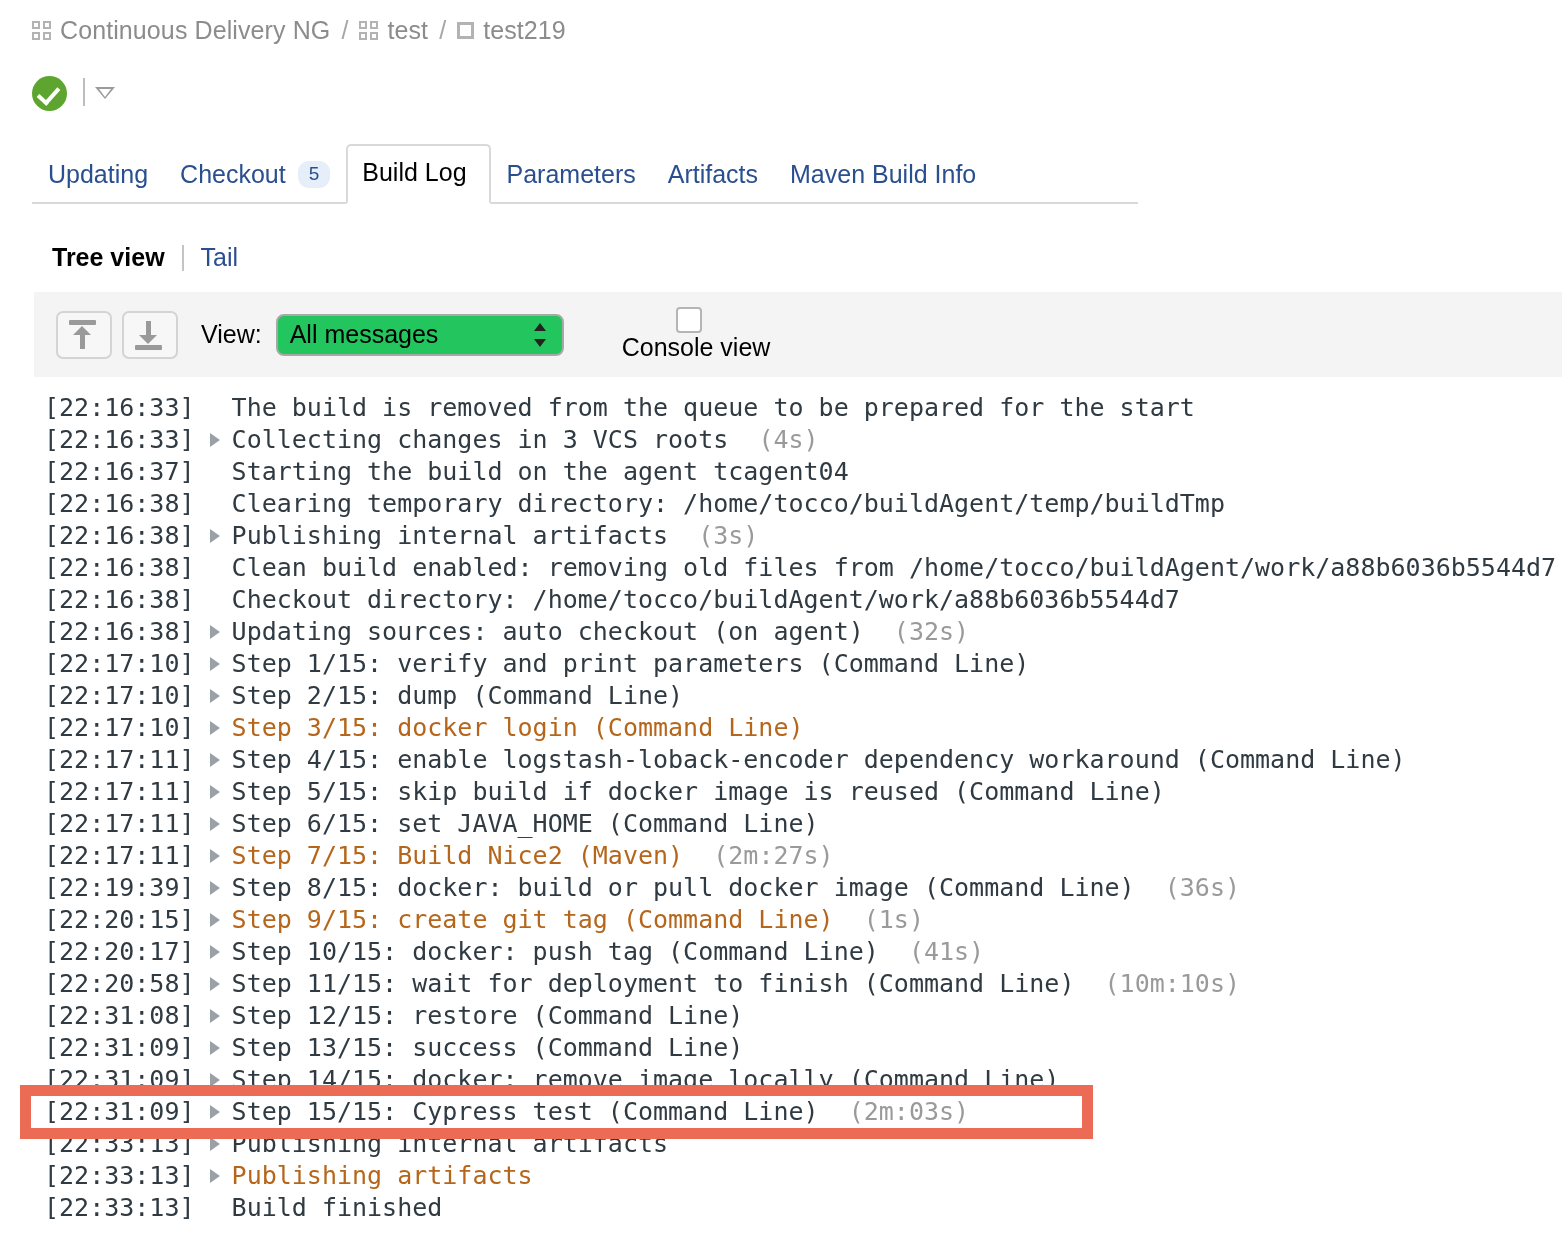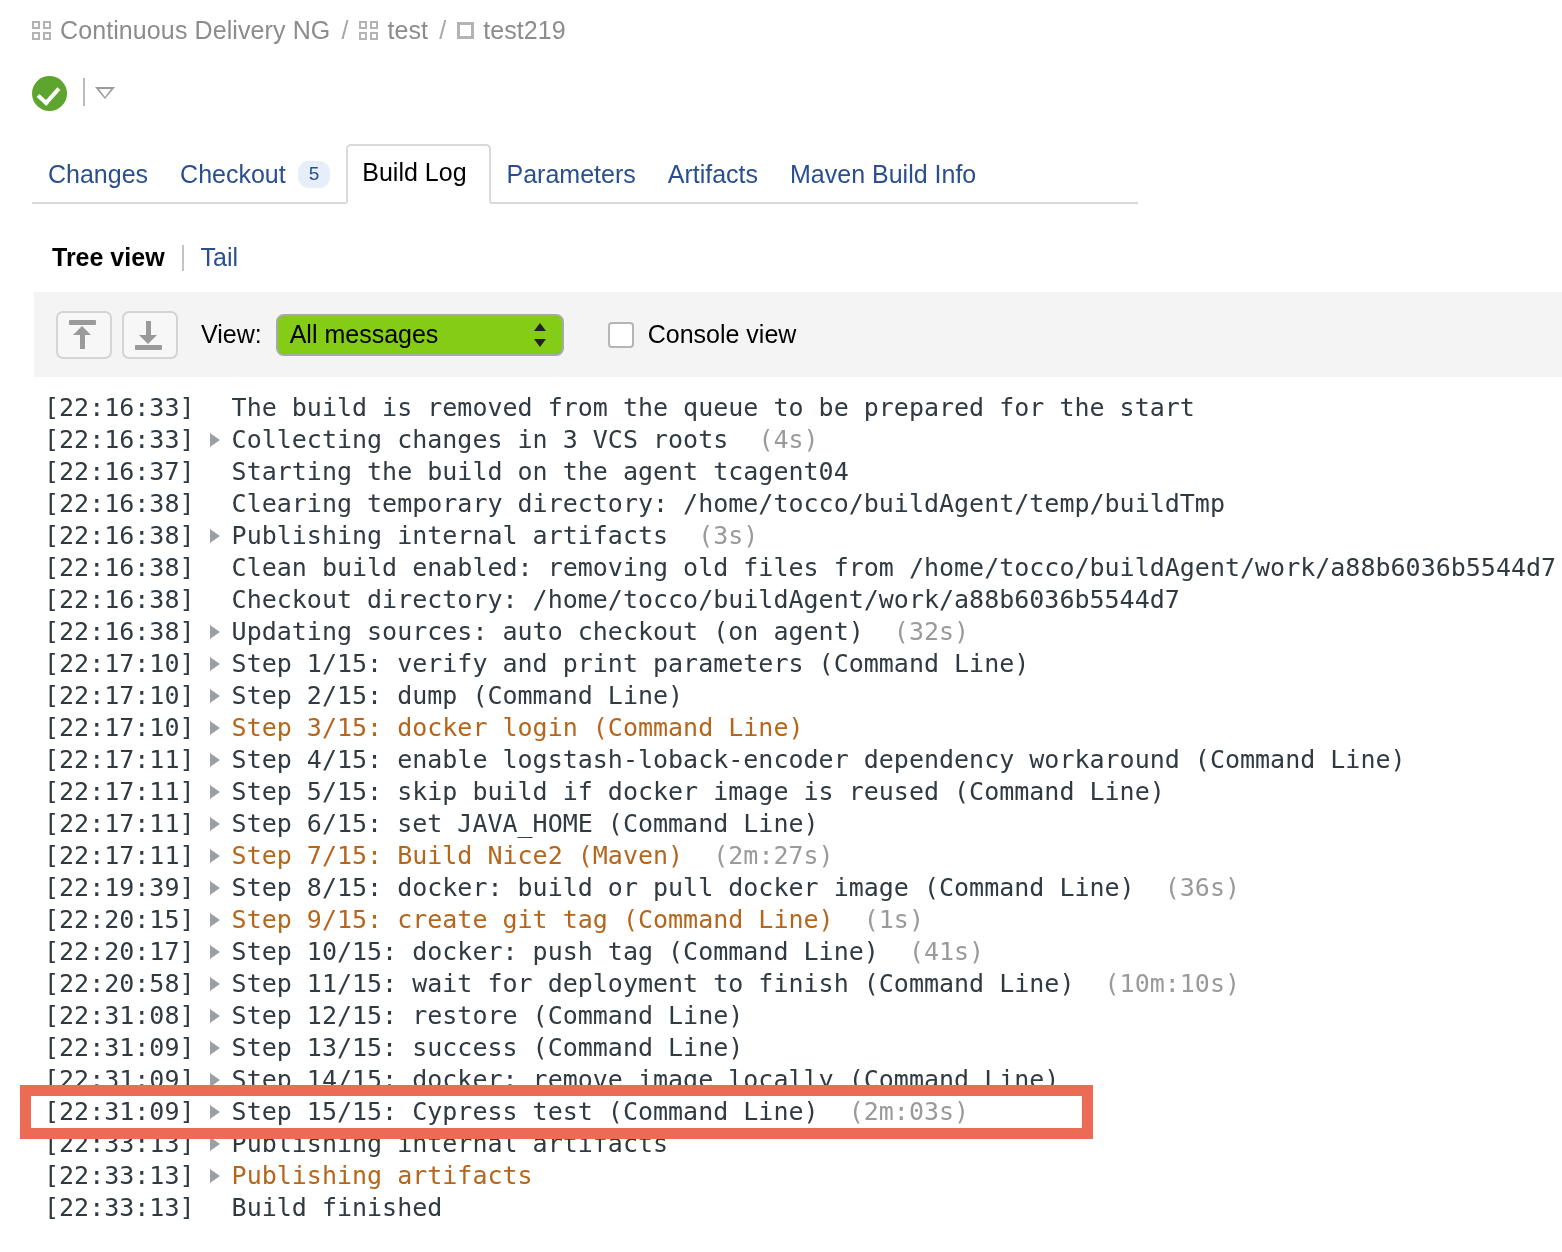--- a/index.html
+++ b/index.html
@@ -241,21 +241,21 @@
     font-size: 25px;
     color: #000000;
     margin-left: 13px;
     margin-right: 14px;
   }
   .select-box {
     width: 288px;
     height: 42px;
     border: 2px solid #a8a8a8;
     border-radius: 8px;
-    background: #84cc16;
+    background: #22c55e;
     display: flex;
     align-items: center;
     padding: 0 12px;
     box-sizing: border-box;
     font-size: 25px;
     position: relative;
     cursor: pointer;
   }
   .select-arrows {
     position: absolute;
@@ -274,20 +274,21 @@
     border-right: 6px solid transparent;
   }
   .select-arrows:before { top: 1px;  border-bottom: 8px solid #222; }
   .select-arrows:after  { bottom: 1px; border-top: 8px solid #222; }
 
   .check-wrap {
     display: flex;
     align-items: center;
     margin-left: 44px;
     cursor: pointer;
+    flex-direction: column;
   }
   .checkbox {
     width: 22px; height: 22px;
     border: 2px solid #b5b5b5;
     border-radius: 4px;
     background: #ffffff;
     flex: none;
   }
   .check-label {
     font-size: 25px;
@@ -370,21 +371,21 @@
 </div>
 
 <div class="build-title">
   <span class="status-ok"></span>
   <span class="title-divider"></span>
   <span class="caret-down"></span>
 </div>
 
 <div class="tabs">
   <div class="tab">
-    <span>Changes</span>
+    <span>Updating</span>
   </div>
   <div class="tab">
     <span>Checkout</span>
     <span class="tab-badge">5</span>
   </div>
   <div class="tab active">
     <span>Build Log</span>
   </div>
   <div class="tab">
     <span>Parameters</span>

